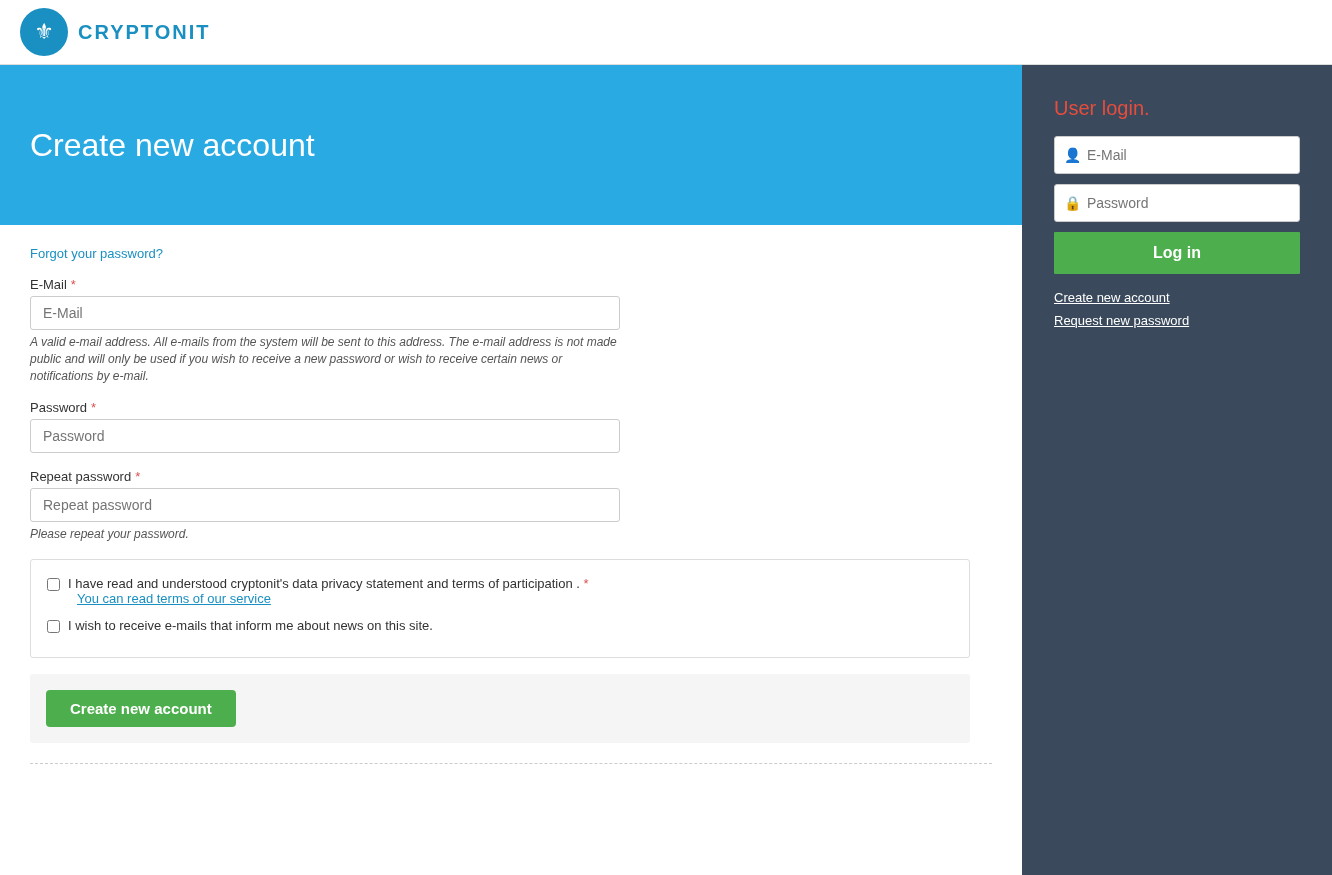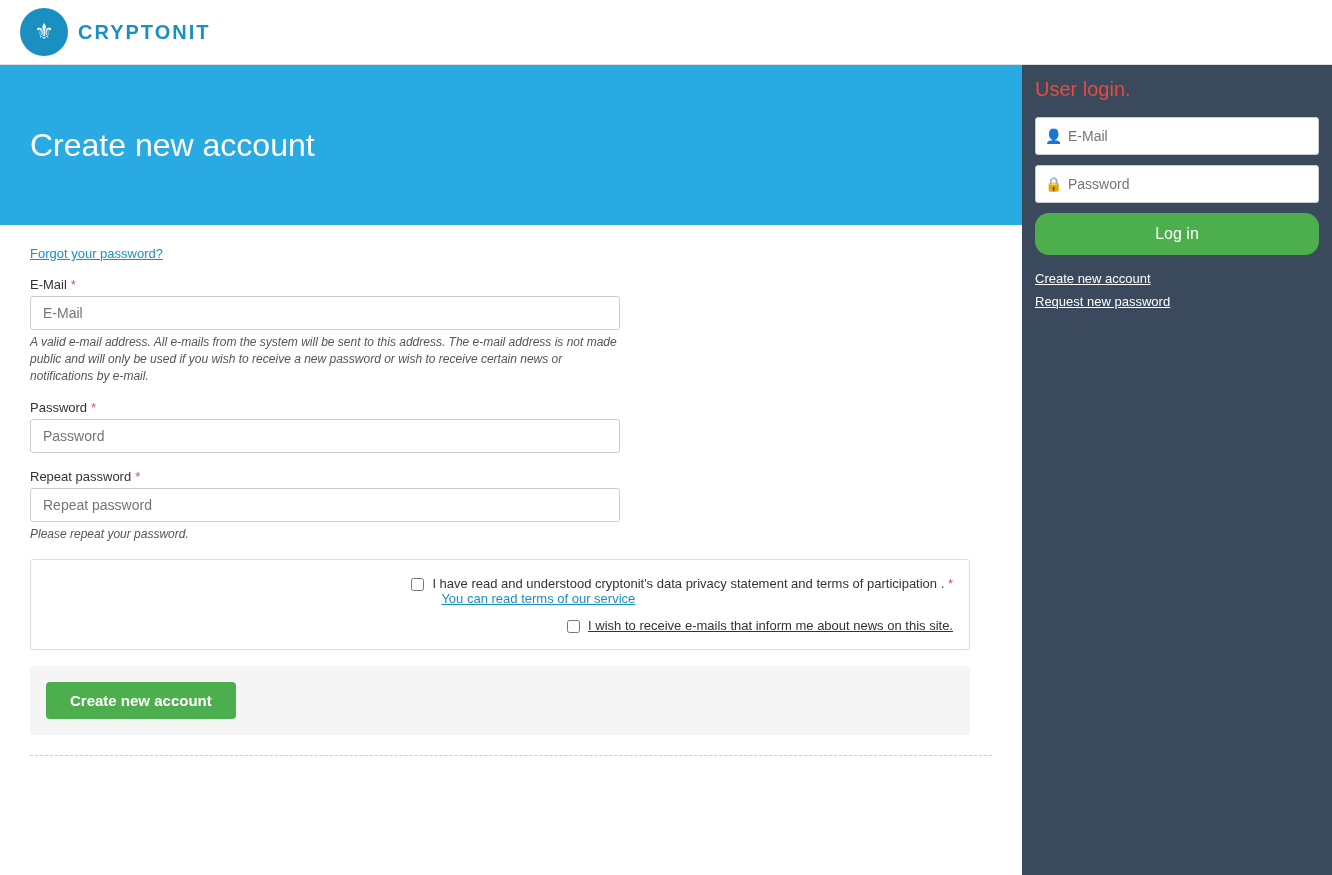--- a/index.html
+++ b/index.html
@@ -107,21 +107,20 @@
     .hero-title {
       color: #fff;
       font-size: 32px;
       font-weight: 300;
     }
     .form-area {
       padding: 20px 30px 30px;
     }
     .forgot-link {
       color: #1a8fc1;
-      text-decoration: underline;
       font-size: 13px;
       display: inline-block;
       margin-bottom: 16px;
       cursor: pointer;
     }
     .register-heading {
       font-size: 16px;
       font-weight: bold;
       margin-bottom: 20px;
       color: #333;
@@ -165,23 +164,22 @@
       border-radius: 3px;
       padding: 16px;
       margin-bottom: 16px;
       max-width: 940px;
     }
     .checkbox-row {
       display: flex;
       align-items: flex-start;
       gap: 8px;
       margin-bottom: 12px;
-      justify-content: flex-end;
-    }
-    .checkbox-row:last-child { margin-bottom: 0; text-decoration: underline; }
+    }
+    .checkbox-row:last-child { margin-bottom: 8px; }
     .checkbox-row input[type="checkbox"] {
       margin-top: 2px;
       cursor: pointer;
     }
     .checkbox-label {
       font-size: 13px;
       color: #333;
     }
     .checkbox-label a {
       color: #1a8fc1;
@@ -211,21 +209,21 @@
     .dashed-divider {
       border: none;
       border-top: 1px dashed #ccc;
       margin: 20px 0;
     }
 
     
     .sidebar {
       width: 310px;
       background: #3a4a5c;
-      padding: 13px;
+      padding: 32px;
       color: #fff;
     }
     .sidebar-title {
       font-size: 20px;
       font-weight: 300;
       color: #fff;
       margin-bottom: 16px;
     }
     .sidebar-title span {
       color: #e74c3c;
@@ -252,22 +250,22 @@
       background: #fff;
       outline: none;
     }
     .login-btn {
       width: 100%;
       background: #4cae4c;
       color: #fff;
       border: none;
       padding: 12px;
       font-size: 16px;
-      font-weight: normal;
-      border-radius: 14px;
+      font-weight: bold;
+      border-radius: 1px;
       cursor: pointer;
       margin-bottom: 16px;
     }
     .sidebar-links {
       display: flex;
       flex-direction: column;
       gap: 8px;
     }
     .sidebar-links a {
       color: #fff;

